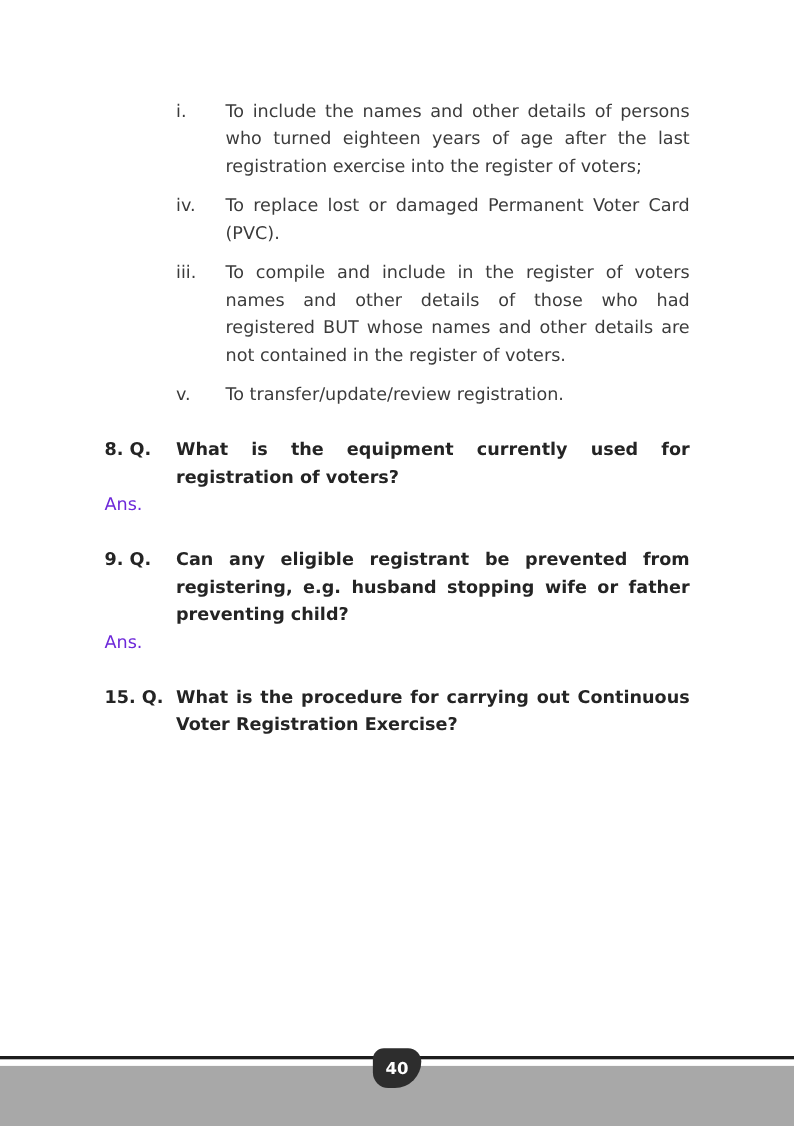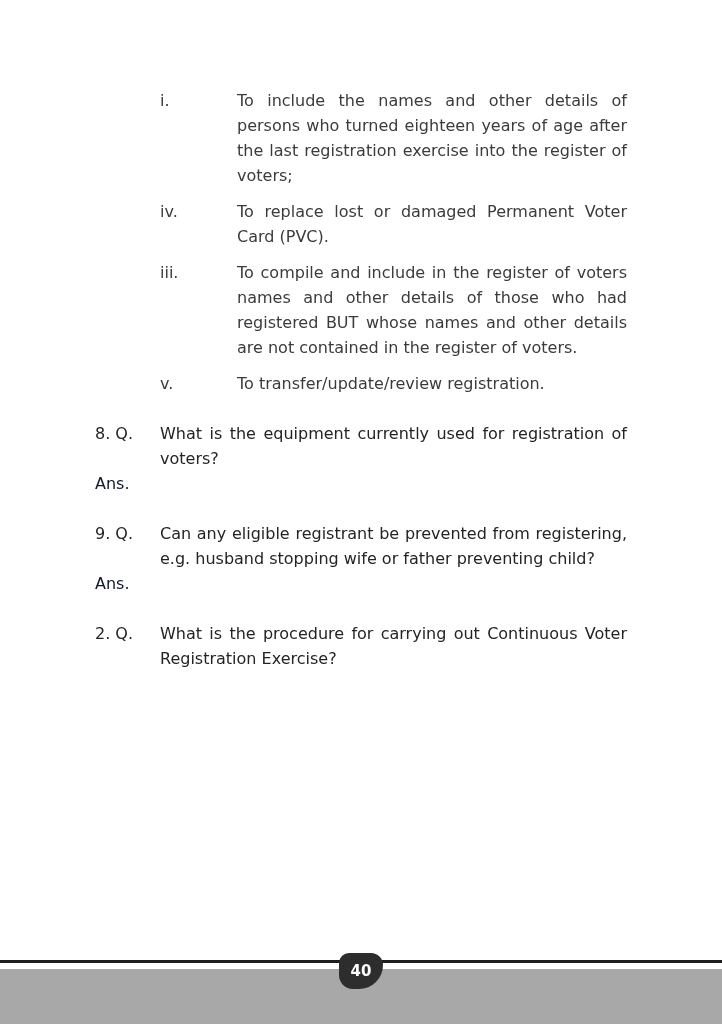--- a/index.html
+++ b/index.html
@@ -25,33 +25,33 @@
     width: 532px;
   }
   
   .rlist { padding-left: 65px; }
   .rlist-item {
     display: grid;
     grid-template-columns: 45px 1fr;
     margin-bottom: 11px;
   }
   .rlist-num { color: #3b3b3b; }
-  .rlist-text { text-align: justify; margin-left: 32px; }
+  .rlist-text { text-align: justify; }
   
   .qa-block { margin-top: 25px; }
   .qa-row {
     display: grid;
     grid-template-columns: 65px 1fr;
   }
   .q-label, .question {
-    font-weight: normal;
+    font-weight: bold;
     color: #242424;
   }
   .question { text-align: justify; }
-  .a-label { color: #0f172a; }
+  .a-label { color: #6d28d9; }
   .answer { text-align: justify; }
   
   .footer-rule {
     position: absolute;
     left: 0; right: 0;
     top: 960px;
     height: 3px;
     background: #1d1d1d;
     z-index: 1;
   }
@@ -121,21 +121,21 @@
         <span class="q-label">9. Q.</span>
         <span class="question">Can any eligible registrant be prevented from registering, e.g. husband stopping wife or father preventing child?</span>
       </div>
       <div class="qa-row">
         <span class="a-label">Ans.</span>
       </div>
     </div>
 
     <div class="qa-block">
       <div class="qa-row">
-        <span class="q-label">2. Q.</span>
+        <span class="q-label">15. Q.</span>
         <span class="question">What is the procedure for carrying out Continuous Voter Registration Exercise?</span>
       </div>
     </div>
 
   </div>
 
   <div class="footer-rule"></div>
   <div class="footer-bar"></div>
   <div class="page-badge">
     <span>40</span>

